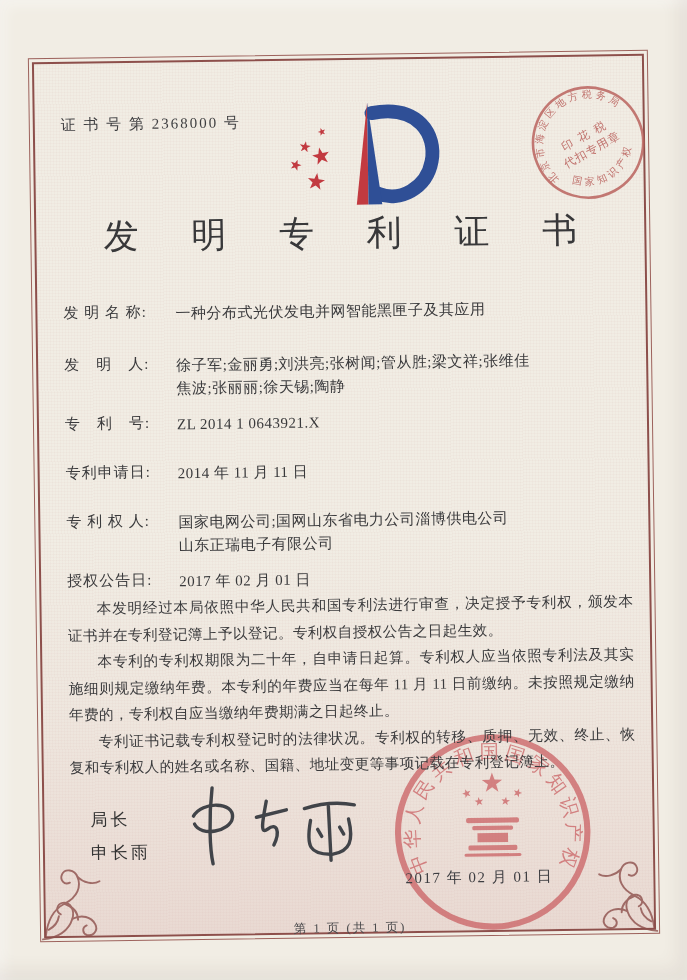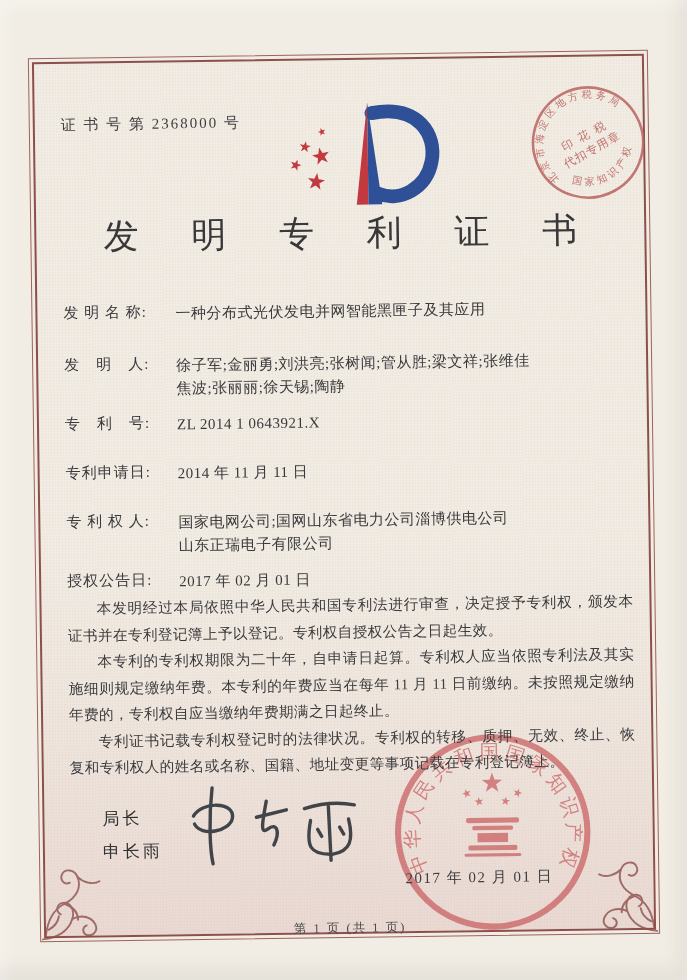--- a/index.html
+++ b/index.html
@@ -44,21 +44,21 @@
   .row .lbl{width:112px;flex:0 0 112px;font-size:15px;letter-spacing:1px;white-space:nowrap;}
   .row .val{flex:1;font-size:15px;line-height:23px;letter-spacing:.5px;}
   .mb-lg{margin-bottom:29px;}
   .mb-md{margin-bottom:26px;}
   .mb-sm{margin-bottom:13px;}
   .body-text{
     position:absolute;left:26px;top:532px;width:566px;z-index:2;
     font-size:14.6px;line-height:26.5px;color:#3b3b3d;text-align:justify;letter-spacing:.4px;
   }
   .body-text p{margin:0;text-indent:2em;}
-  .signoff{position:absolute;left:58px;top:740px;z-index:2;color:#333;font-family:Liberation Mono, monospace;}
+  .signoff{position:absolute;left:46px;top:740px;z-index:2;color:#333;}
   .signoff div{font-size:17px;letter-spacing:3px;line-height:33px;}
   .signature{position:absolute;left:138px;top:712px;width:200px;height:100px;z-index:2;}
   .tax-seal{
     position:absolute;left:487px;top:20px;width:132px;height:132px;z-index:1;
     transform:rotate(-28deg);
   }
   .main-seal{position:absolute;left:336px;top:662px;width:224px;height:224px;z-index:1;opacity:.9;}
   .seal-date{
     position:absolute;left:360px;top:810px;width:200px;z-index:3;
     font-size:15px;color:#3e3e42;letter-spacing:1.5px;

